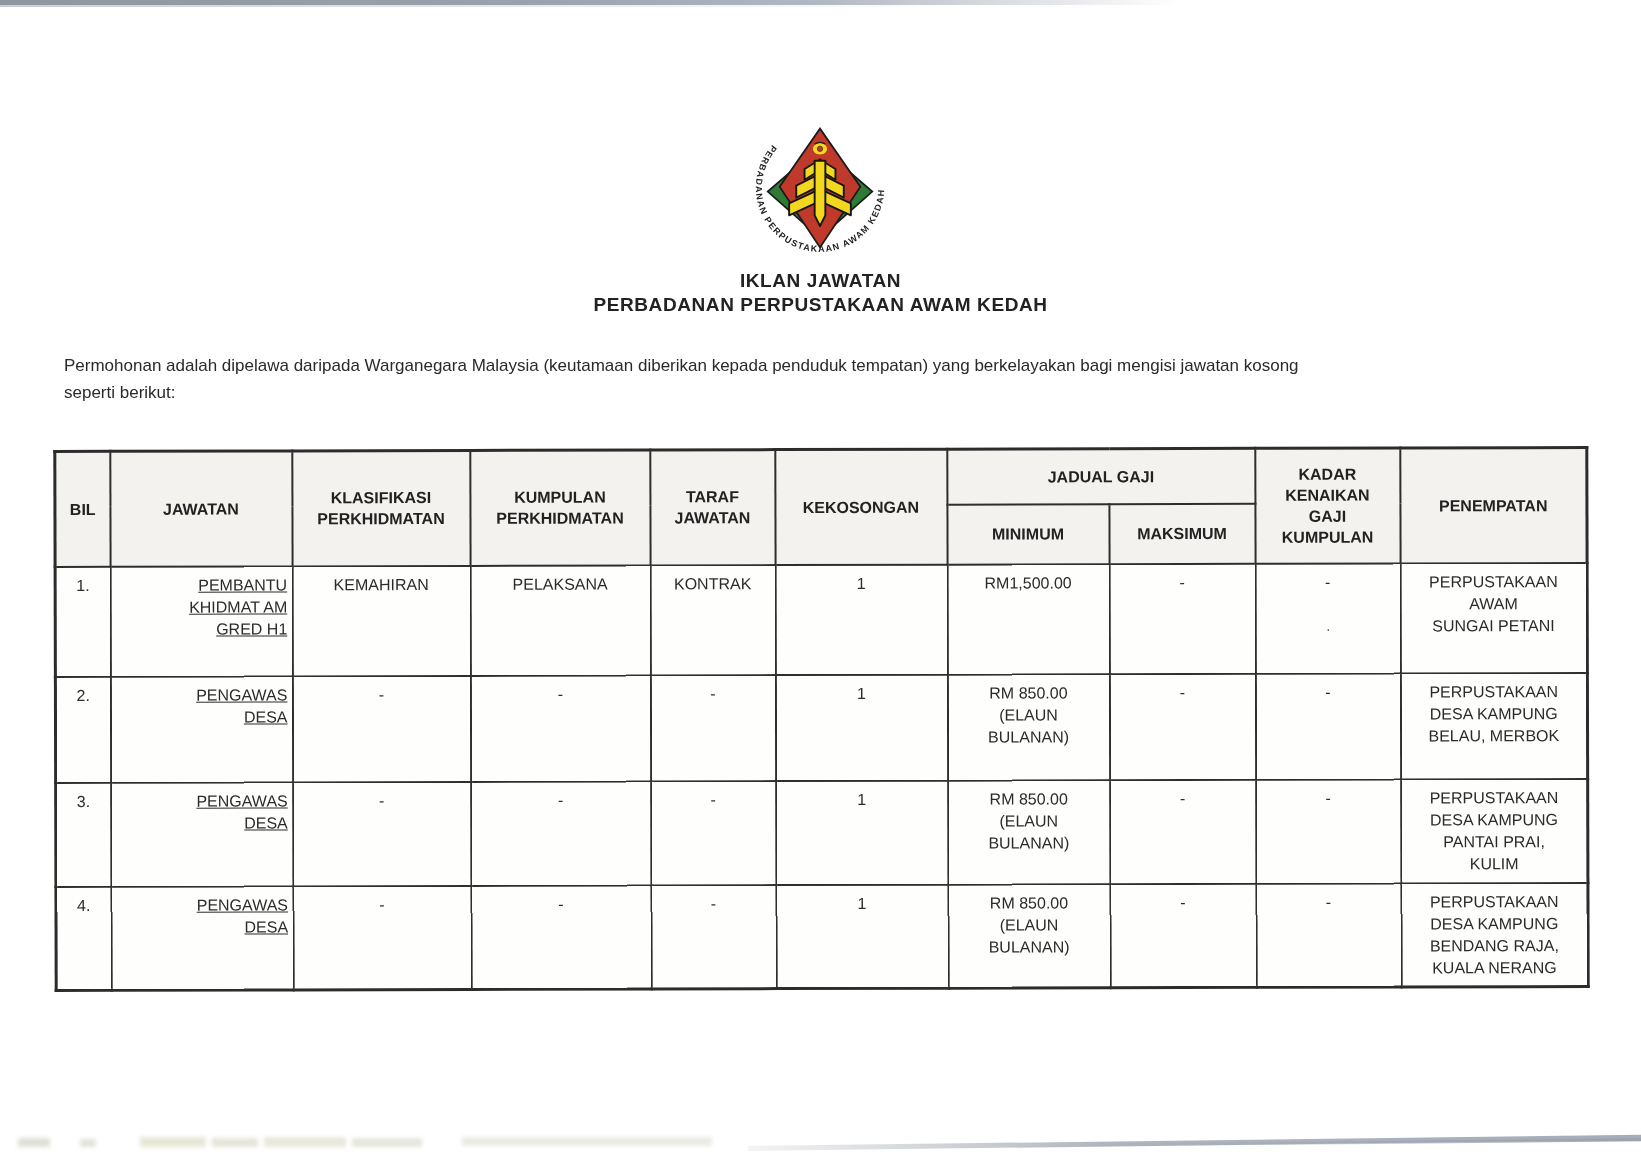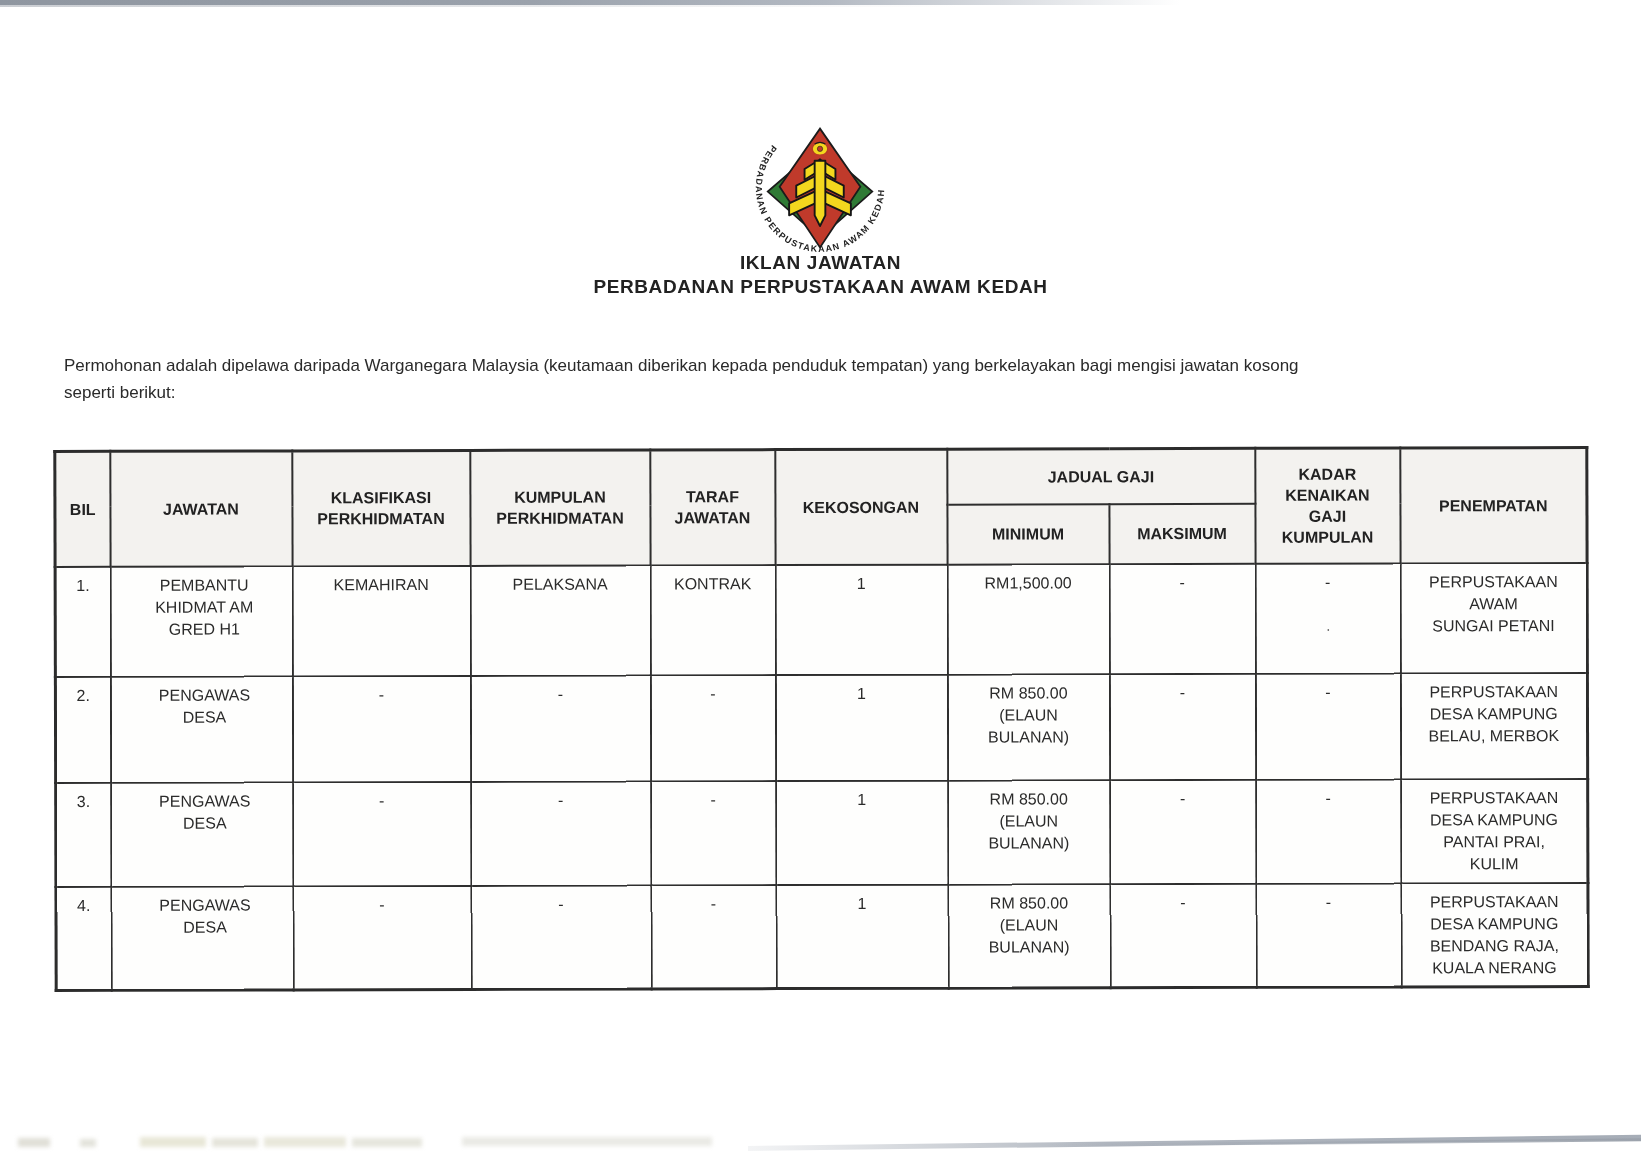--- a/index.html
+++ b/index.html
@@ -26,21 +26,21 @@
   .scan-wedge2{
     position:absolute;left:1050px;top:1144px;width:600px;height:3px;
     background:linear-gradient(90deg,rgba(170,176,186,0),#9aa1ab);
     transform:rotate(-0.55deg);transform-origin:left center;
   }
   .smudge{position:absolute;filter:blur(2px);}
   
   .logo-wrap{position:absolute;left:744px;top:112px;width:152px;height:152px;}
   
   .title-block{
-    position:absolute;left:0;top:251px;width:1641px;text-align:center;
+    position:absolute;left:0;top:269px;width:1641px;text-align:center;
     font-weight:bold;font-size:19px;line-height:24px;letter-spacing:.6px;color:#222;
   }
   .intro{
     position:absolute;left:64px;top:352px;width:1452px;
     font-size:17px;line-height:27px;white-space:pre-line;color:#2a2a2a;
   }
   
   .table-tilt{position:absolute;left:54px;top:448px;transform:rotate(-0.15deg);transform-origin:center;}
   table.jobs{
     border-collapse:collapse;table-layout:fixed;width:1532px;
@@ -49,21 +49,21 @@
   table.jobs th, table.jobs td{border:2px solid #2e2e2e;}
   table.jobs th{
     font-size:16px;font-weight:bold;text-align:center;vertical-align:middle;
     white-space:pre-line;line-height:21px;background:#f3f2ef;color:#222;padding:2px 6px;
   }
   table.jobs td{
     font-size:16px;vertical-align:top;text-align:center;
     padding:7px 4px 0 4px;line-height:22px;white-space:pre-line;color:#2b2b2b;
     position:relative;background:#fefefd;
   }
-  table.jobs td.cell-jawatan{text-align:center;padding-left:10px;}
+  table.jobs td.cell-jawatan{text-align:right;padding-left:10px;text-decoration:underline;}
   tr.hdr-top{height:55px;}
   tr.hdr-sub{height:60px;}
   tr.r1{height:110px;}
   tr.r2{height:106px;}
   tr.r3{height:104px;}
   tr.r4{height:104px;}
   .kadar-dot{
     position:absolute;left:49%;top:50px;font-size:15px;color:#4a4a4a;
   }
 </style>

